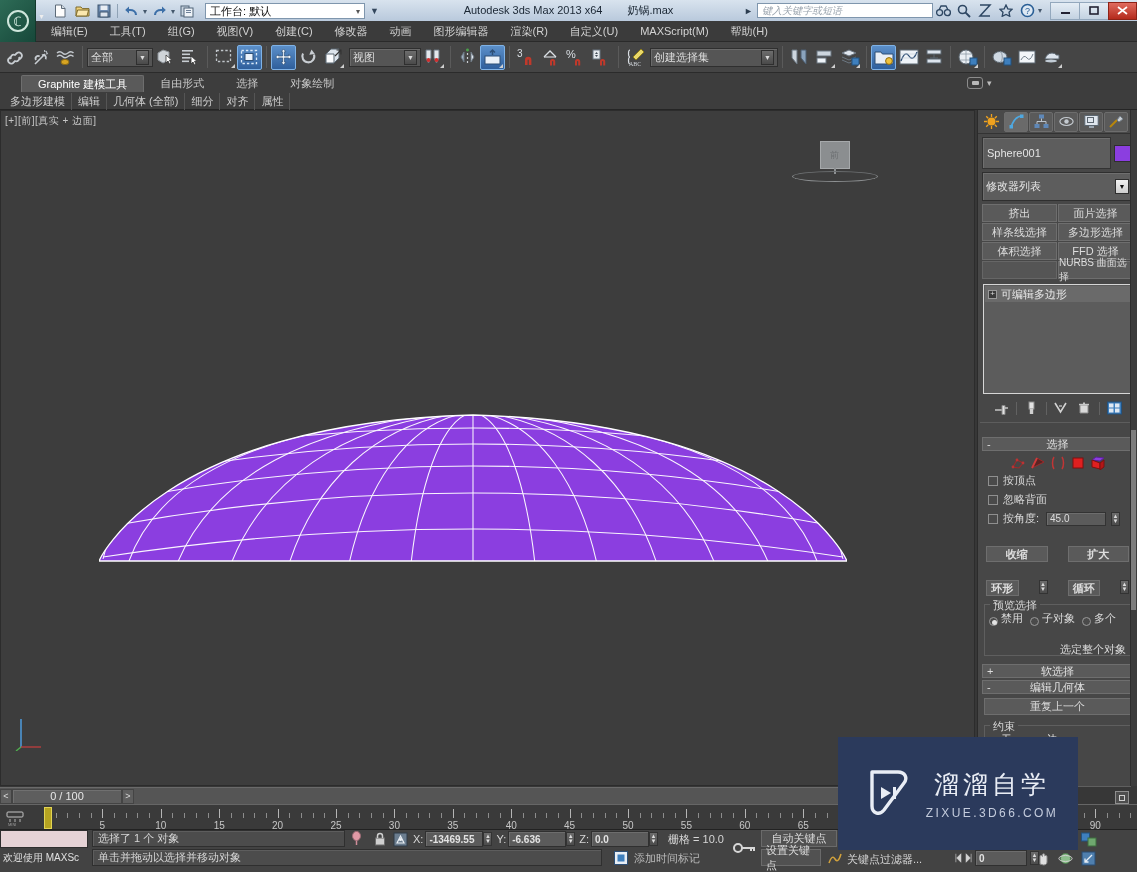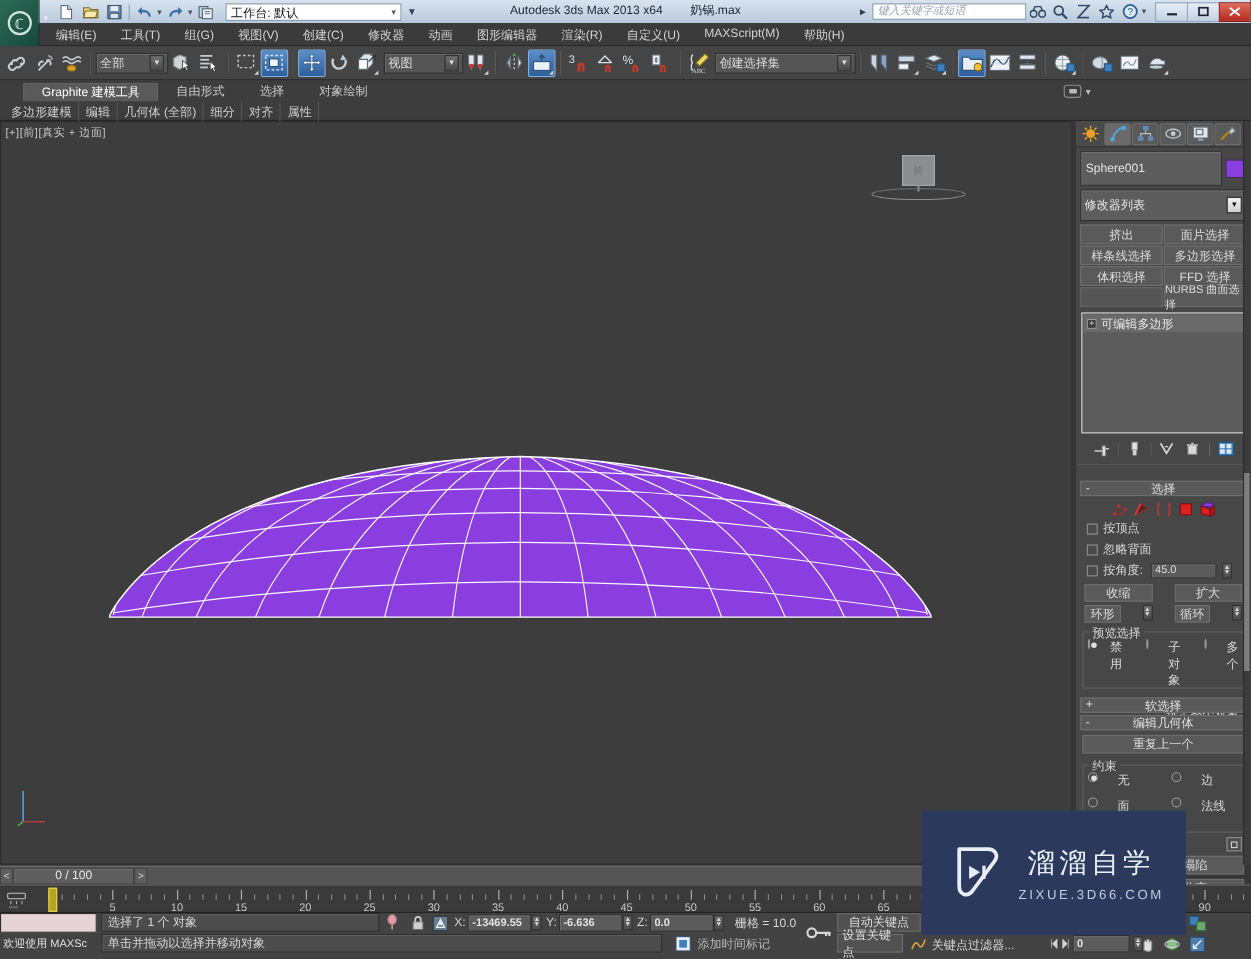--- a/index.html
+++ b/index.html
@@ -46,21 +46,21 @@
   .apptitle{
     position:absolute;left:0;top:0;width:1137px;height:21px;
     text-align:center;line-height:21px;color:#1a2633;font-size:11px;
     pointer-events:none;
   }
   .apptitle span{display:inline-block;}
   .apptitle .fname{margin-left:22px;}
   .titleRight{position:absolute;right:0;top:0;height:21px;display:flex;align-items:center;}
   .chev{color:#2b3c4f;font-size:9px;margin-right:4px;}
   .searchbox{
-    width:140px;height:15px;background:#fff;border:1px solid #7f96ad;
+    width:176px;height:15px;background:#fff;border:1px solid #7f96ad;
     color:#9aa4ae;font-style:italic;font-size:10px;padding:0 4px;line-height:14px;
   }
   .ticon{width:21px;height:17px;display:flex;align-items:center;justify-content:center;}
   .winbtns{display:flex;margin-left:5px;}
   .wbtn{width:29px;height:18px;display:flex;align-items:center;justify-content:center;
     background:linear-gradient(#e5edf5,#c3d2e1);border:1px solid #93a8bd;border-right:none;color:#233;}
   .wbtn.close{background:linear-gradient(#e06b5e,#b42a1c);color:#fff;border-color:#8e2216;border-right:1px solid #8e2216;}
 
   
   .menubar{
@@ -186,26 +186,26 @@
   .selIcons{display:flex;align-items:center;justify-content:center;gap:5px;height:17px;margin-top:3px;}
   .selIcons .si{width:15px;height:15px;display:flex;align-items:center;justify-content:center;}
   .chkrow{display:flex;align-items:center;gap:5px;padding:2px 0 2px 10px;font-size:11px;color:#d8d8d8;}
   .chk{width:10px;height:10px;background:#4a4a4a;border:1px solid #8f8f8f;}
   .spin{
     height:14px;background:#5b5b5b;border:1px solid #333;display:flex;align-items:center;
     padding:0 3px;color:#ddd;font-size:10px;box-shadow:inset 1px 1px 0 #6d6d6d;
   }
   .spinarr{width:9px;height:14px;background:linear-gradient(#6c6c6c,#4b4b4b);border:1px solid #333;
     display:flex;flex-direction:column;align-items:center;justify-content:center;color:#ddd;font-size:6px;line-height:5px;}
-  .btnrow{display:flex;gap:20px;margin:3px 8px 0 8px;}
+  .btnrow{display:flex;gap:20px;margin:18px 8px 0 8px;font-weight:bold;}
   .pbtn{flex:1;height:16px;background:#5a5a5a;border:1px solid #6e6e6e;color:#ddd;font-size:11px;
     display:flex;align-items:center;justify-content:center;}
   .group{margin:4px 6px 0 6px;border:1px solid #5f5f5f;padding:6px 4px 4px 4px;position:relative;}
   .group>.glabel{position:absolute;left:5px;top:-7px;background:#474747;padding:0 3px;font-size:11px;color:#d8d8d8;}
-  .radiorow{display:flex;align-items:flex-start;gap:18px;font-size:11px;color:#dcdcdc;}
+  .radiorow{display:flex;align-items:flex-end;gap:3px;font-size:11px;color:#dcdcdc;}
   .radio{width:9px;height:9px;border-radius:50%;border:1px solid #9a9a9a;background:#4a4a4a;display:inline-block;position:relative;}
   .radio.on::after{content:'';position:absolute;left:2px;top:2px;width:5px;height:5px;border-radius:50%;background:#e2e2e2;}
   .bigbtn{margin:4px 6px 0 6px;height:17px;background:#5a5a5a;border:1px solid #6e6e6e;color:#ddd;
     display:flex;align-items:center;justify-content:center;font-size:11px;}
   .rightedge{position:absolute;right:0;top:0;width:7px;height:100%;background:#3c3c3c;border-left:1px solid #2d2d2d;}
   .scrollthumb{position:absolute;right:1px;top:320px;width:5px;height:180px;background:#7d7d7d;}
 
   
   .timeslider{
     position:absolute;left:0;top:787px;width:975px;height:17px;background:#555;

